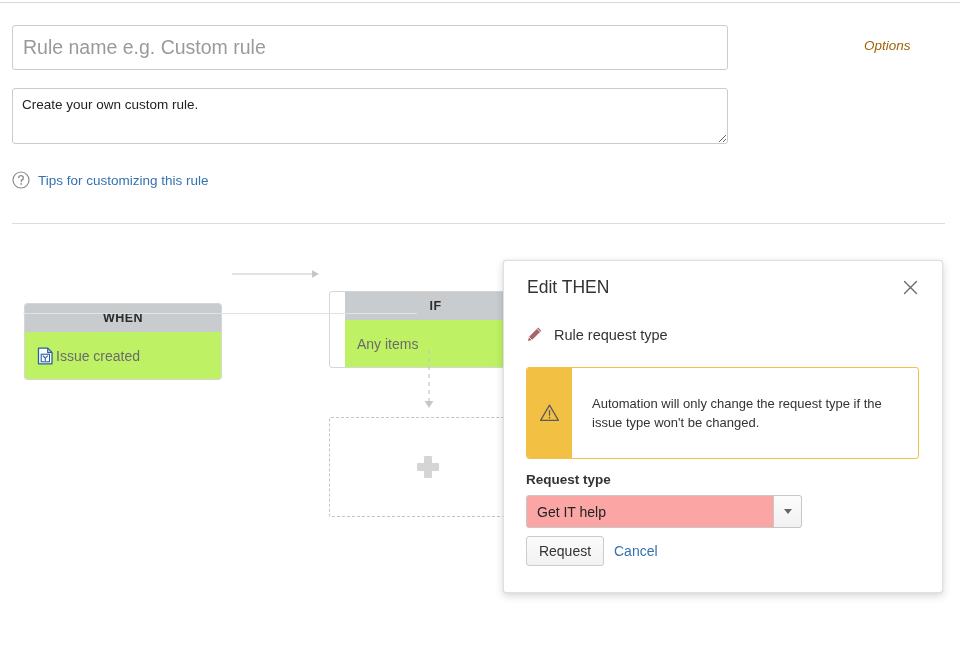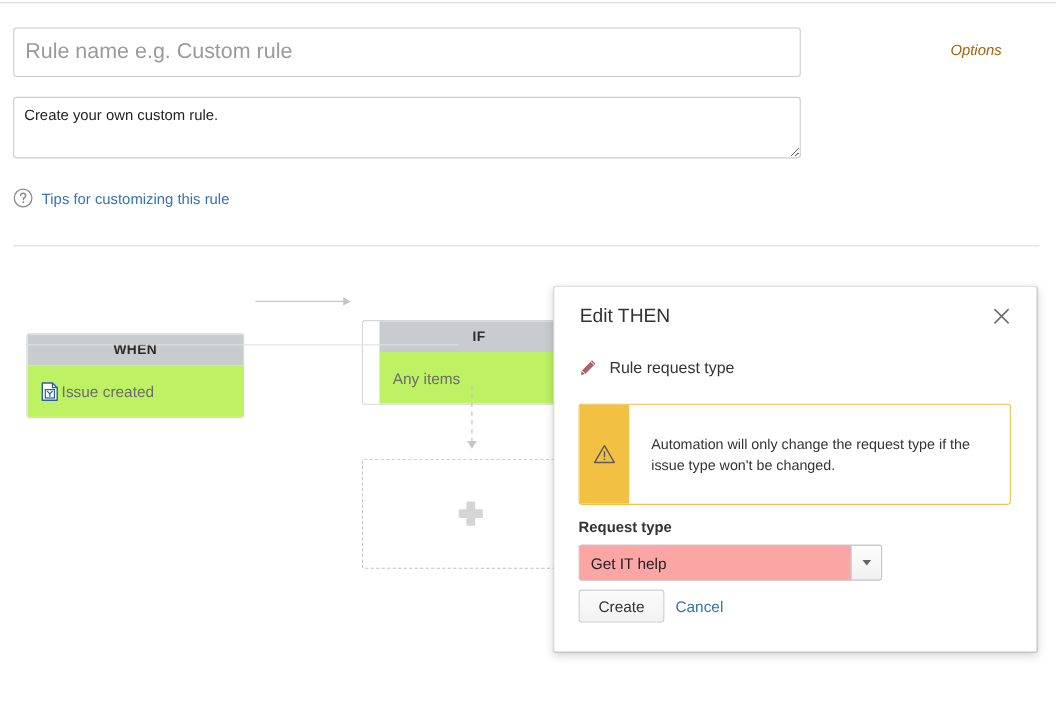--- a/index.html
+++ b/index.html
@@ -426,15 +426,15 @@
 
 <div class="field-label" style="z-index:21;">Request type</div>
 
 <div class="select-wrap" style="z-index:21;">
   <div class="select-value">Get IT help</div>
   <div class="select-arrow-btn">
     <span class="caret-down"></span>
   </div>
 </div>
 
-<button class="confirm-button" style="z-index:21;">Create</button>
+<button class="confirm-button" style="z-index:21;">Request</button>
 
 <a class="cancel-link" href="#" style="z-index:21;">Cancel</a>
 
 </body></html>

